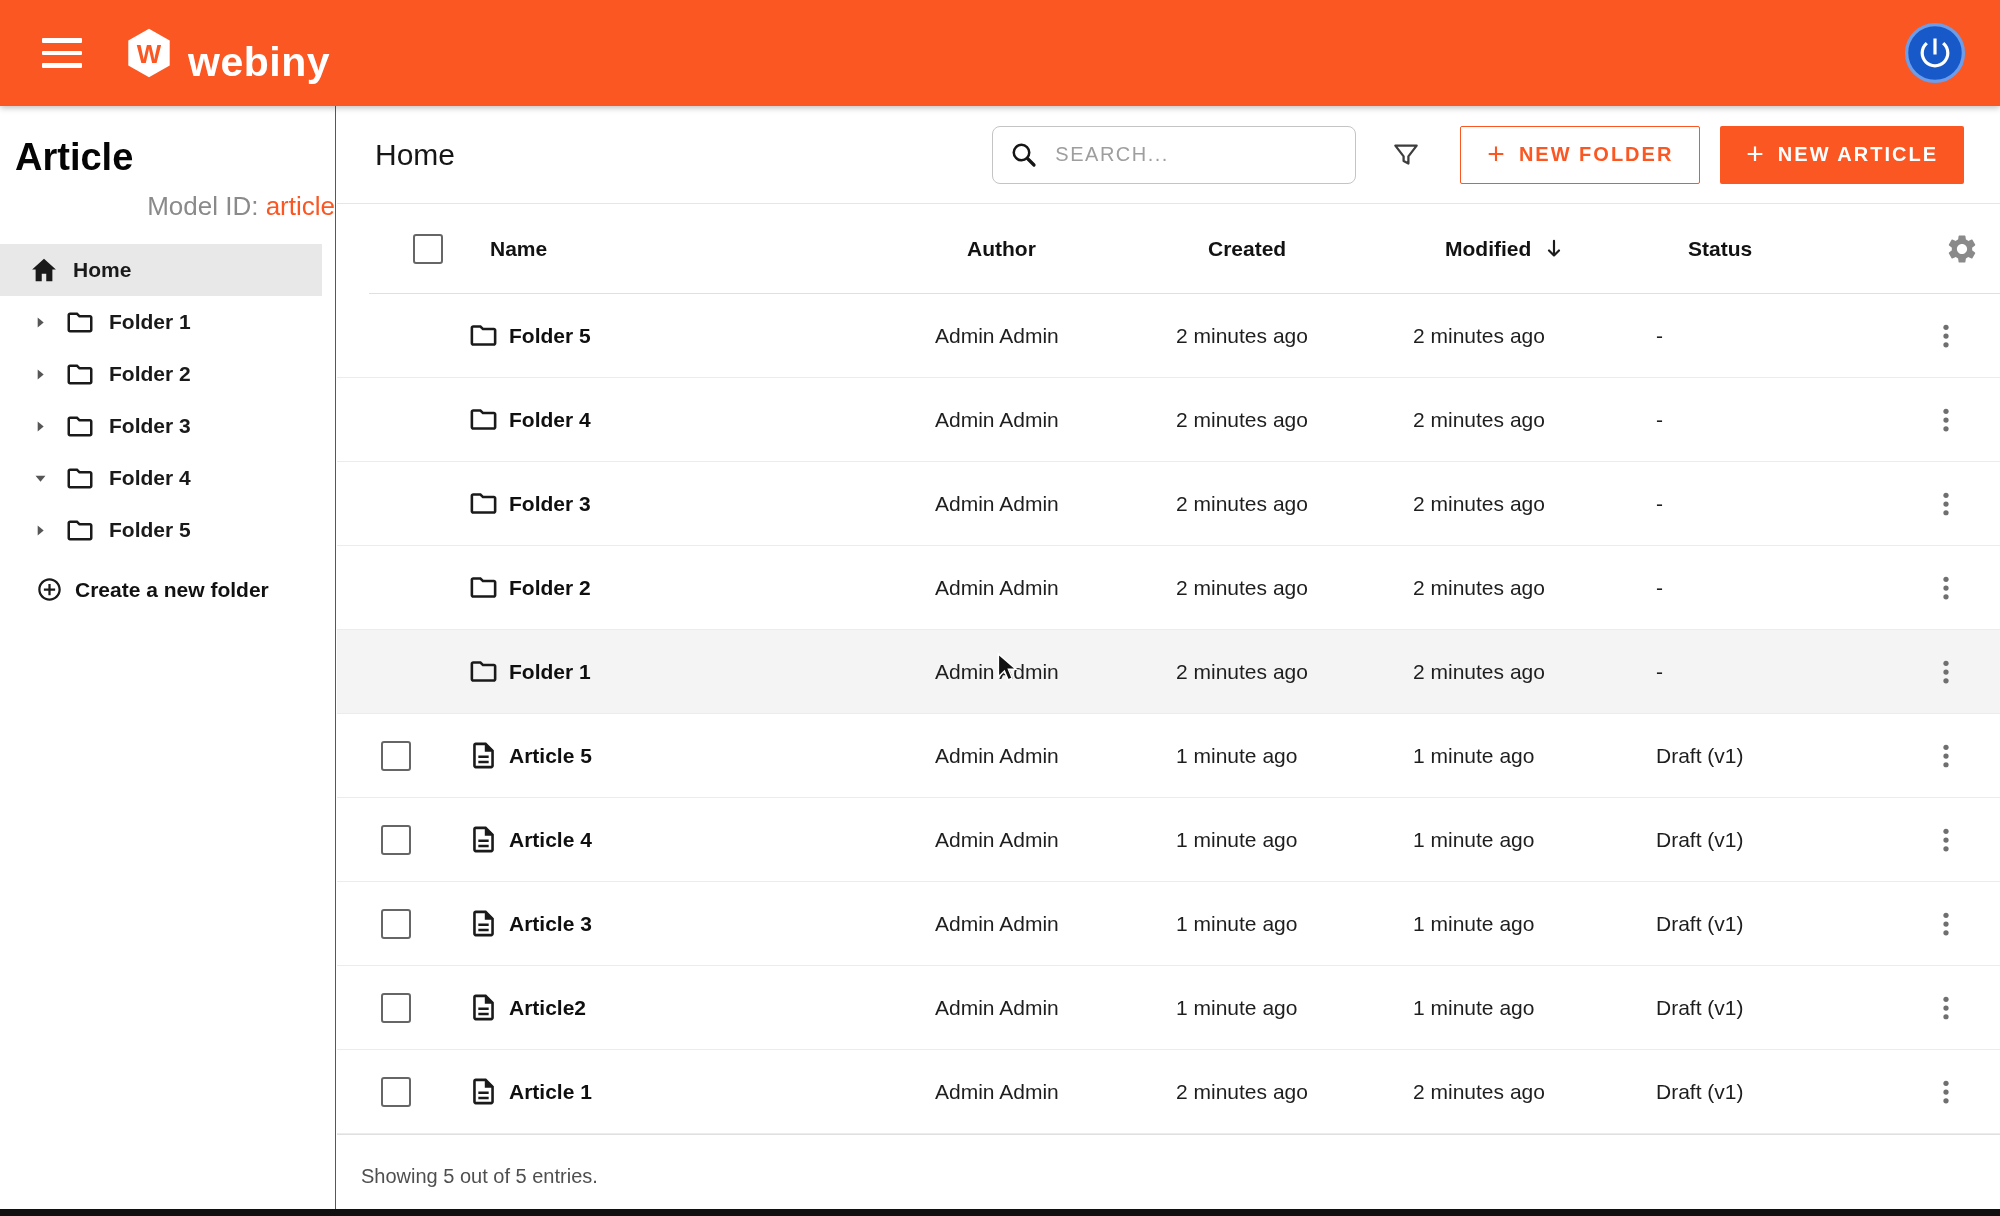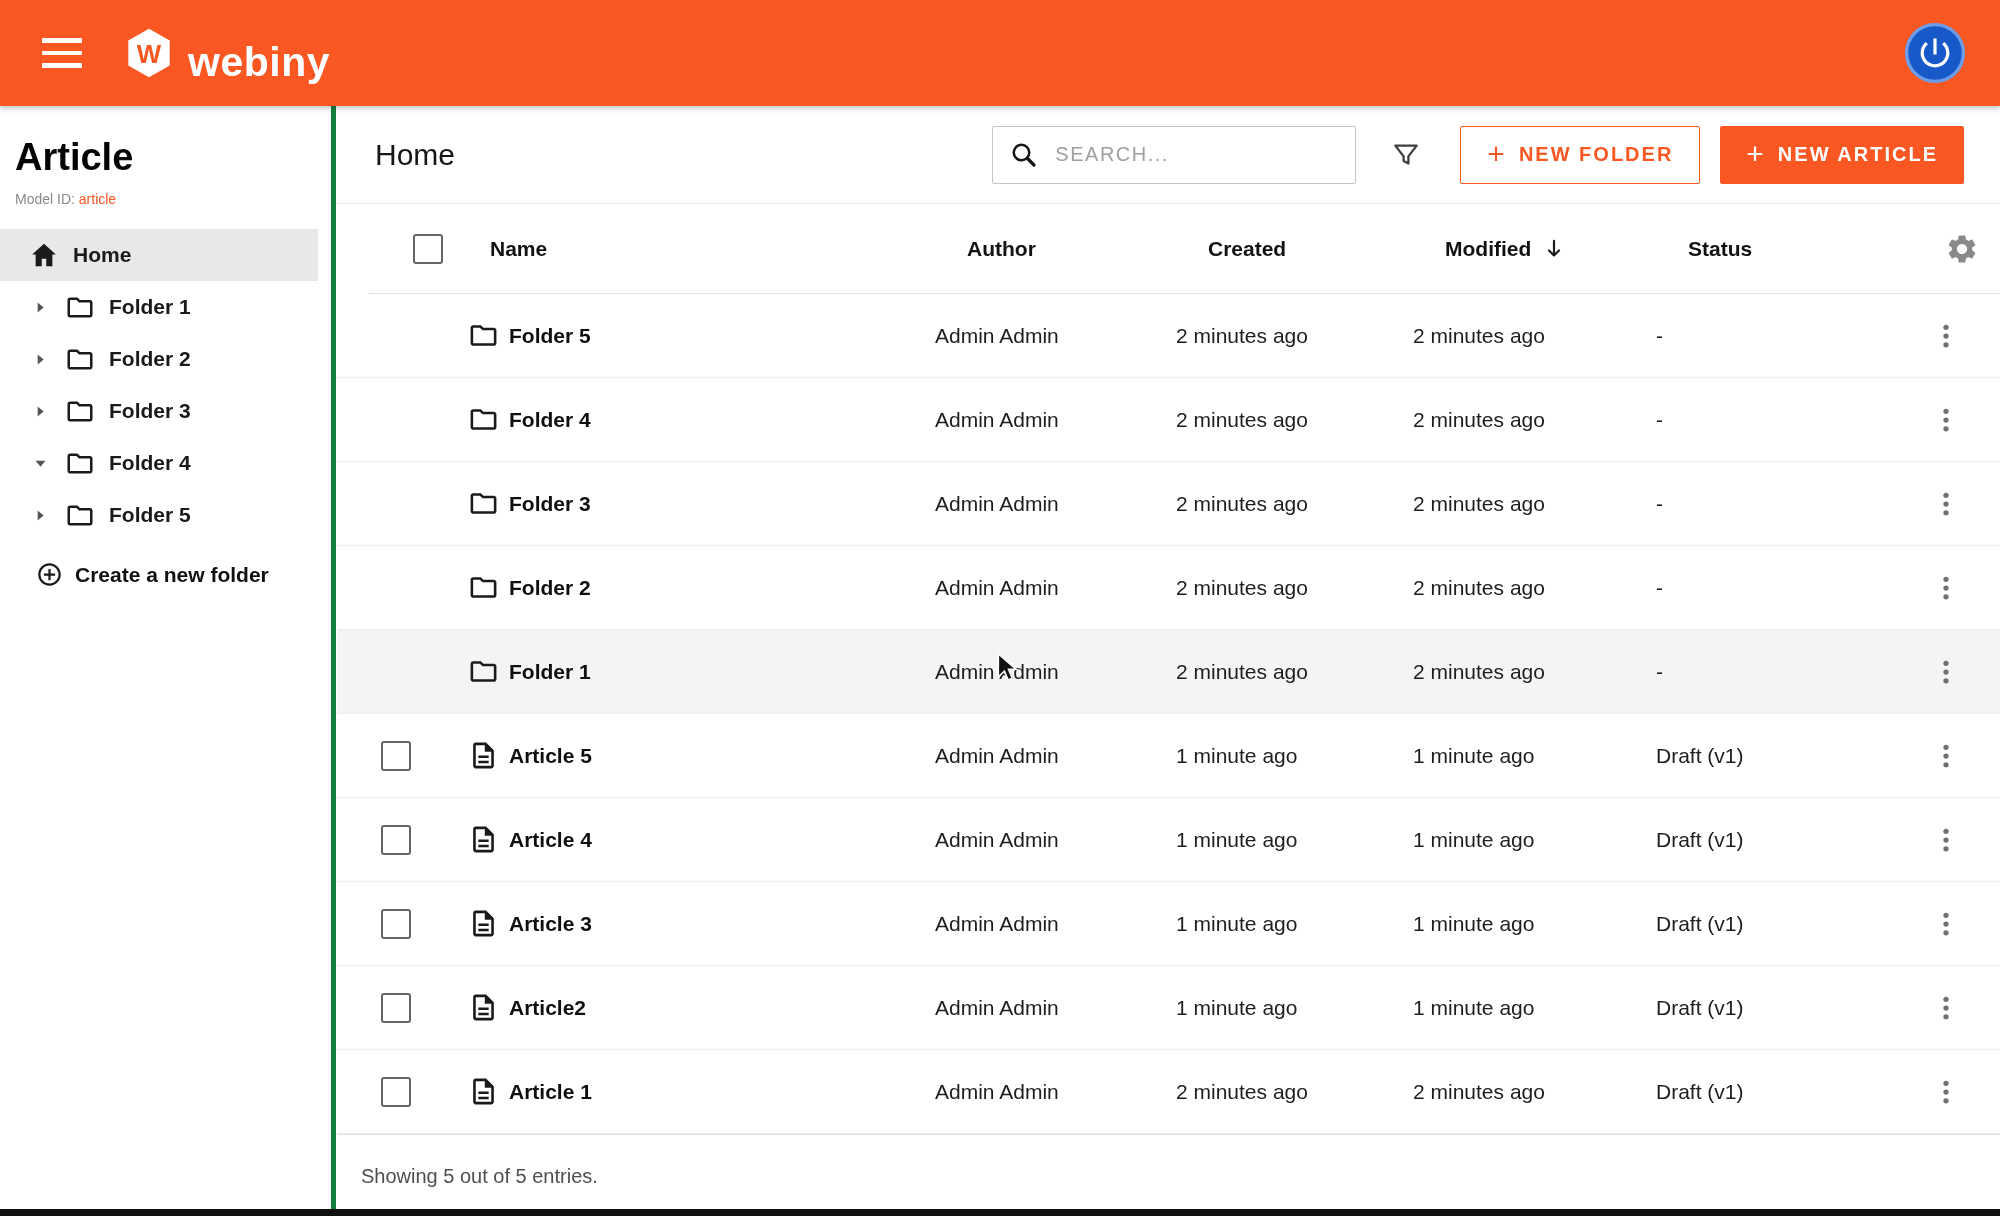--- a/index.html
+++ b/index.html
@@ -19,24 +19,24 @@
   }
   .hamburger { width:40px; display:flex; flex-direction:column; gap:8px; cursor:pointer; margin-right:40px; }
   .hamburger span { display:block; height:4.5px; background:#fff; border-radius:1px; }
   .logo { margin-right:12px; display:flex; align-items:center; }
   .brand { color:#fff; font-size:41px; font-weight:bold; letter-spacing:.5px;margin-top:18px; }
   .avatar { margin-left:auto; display:flex; align-items:center; cursor:pointer; }
 
   
   .sidebar {
     position:absolute; top:106px; left:0; width:336px; bottom:7px;
-    background:#fff; border-right:5px solid #15803d; z-index:10;
+    background:#fff; border-right:1px solid #15803d; z-index:10;
   }
   .sidebar-title { font-size:38px; font-weight:700; color:#050505; padding:30px 0 0 15px; }
-  .model-id { font-size:14px; color:#8a8a8a; padding:12px 0 22px 15px; }
+  .model-id { font-size:26px; color:#8a8a8a; padding:12px 0 22px 15px;text-align:right; }
   .model-id .orange { color:#fa5723; }
   .tree-item {
     height:52px; display:flex; align-items:center; padding-left:29px;
     font-size:21px; font-weight:600; color:#1a1a1a; cursor:pointer;
   }
   .tree-item.selected { background:#e8e8e8; margin-right:13px; }
   .chevron { width:22px; display:flex; justify-content:center; align-items:center; margin-right:14px; }
   .tree-icon { width:30px; display:flex; align-items:center; margin-right:14px; }
   .tree-item.no-chevron .tree-icon { margin-right:14px; }
   .create-folder {
@@ -52,21 +52,21 @@
 
   
   .main { position:absolute; top:106px; left:337px; right:0; bottom:7px; background:#fff; }
   .main-header {
     height:98px; display:flex; align-items:center;
     padding:0 36px 0 38px; border-bottom:1px solid #e6e6e6;
   }
   .main-title { font-size:30px; font-weight:400; color:#161616; }
   .search-box {
     margin-left:auto; width:364px; height:58px; border:1px solid #c4c4c4;
-    border-radius:2px; display:flex; align-items:center; padding:0 16px; gap:16px;
+    border-radius:8px; display:flex; align-items:center; padding:0 16px; gap:16px;
     background:#fff;
   }
   .search-input {
     border:none; outline:none; width:100%; font-size:20px; letter-spacing:1.5px;
     color:#333; font-family:"Liberation Sans", sans-serif; background:transparent;
   }
   .search-input::placeholder { color:#9e9e9e; }
   .filter-btn { margin-left:34px; display:flex; align-items:center; cursor:pointer; }
   .btn {
     height:58px; border-radius:2px; font-size:20px; font-weight:600;

